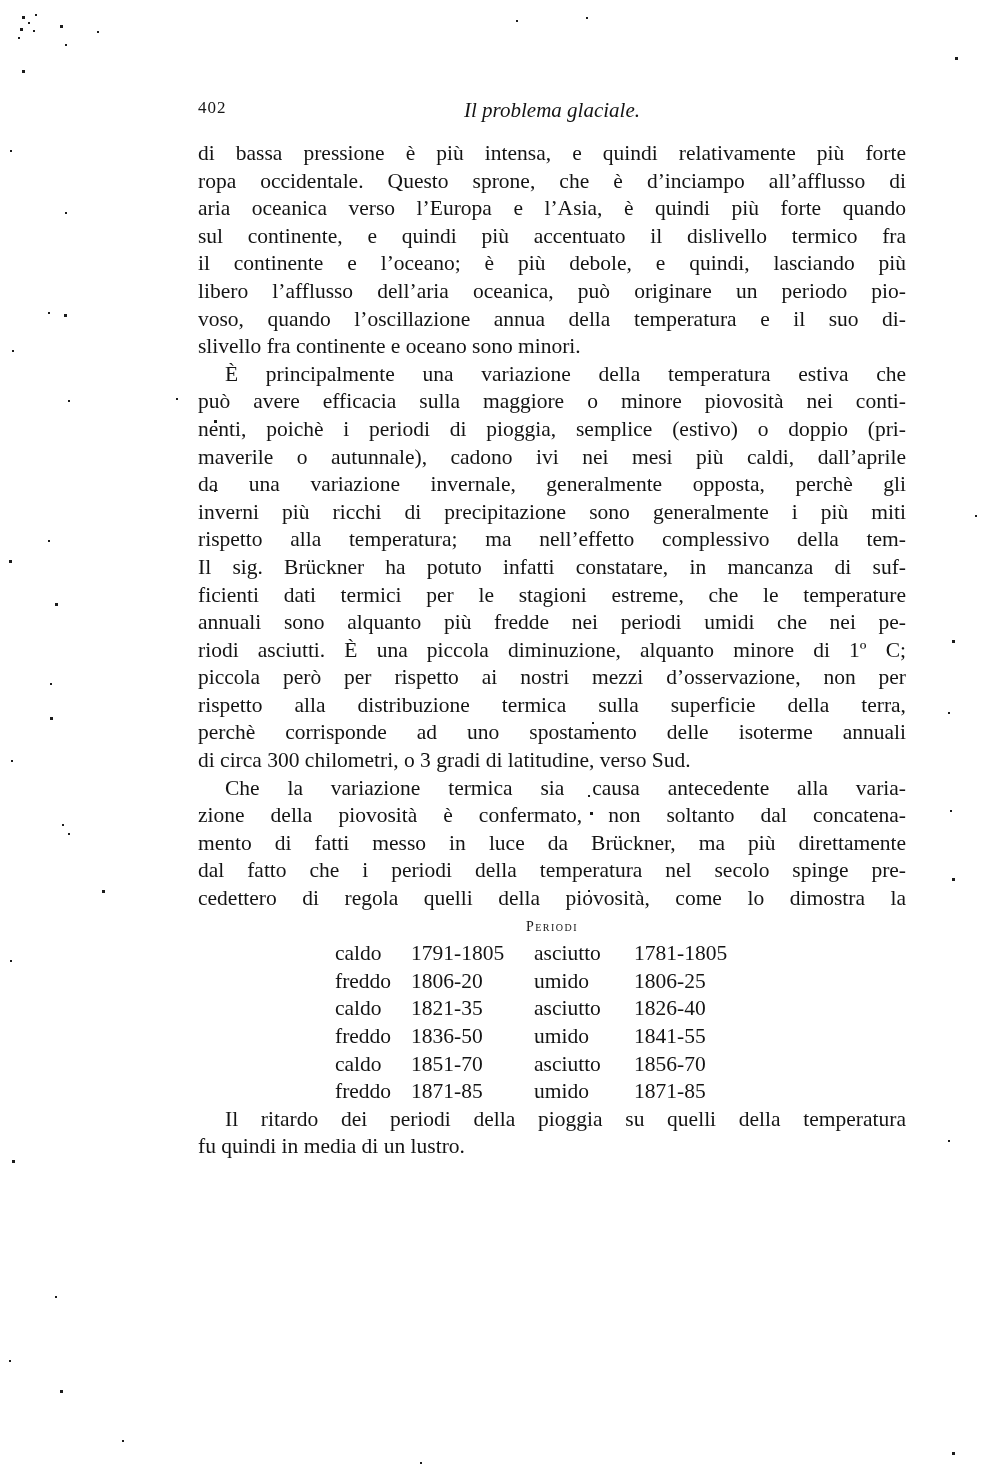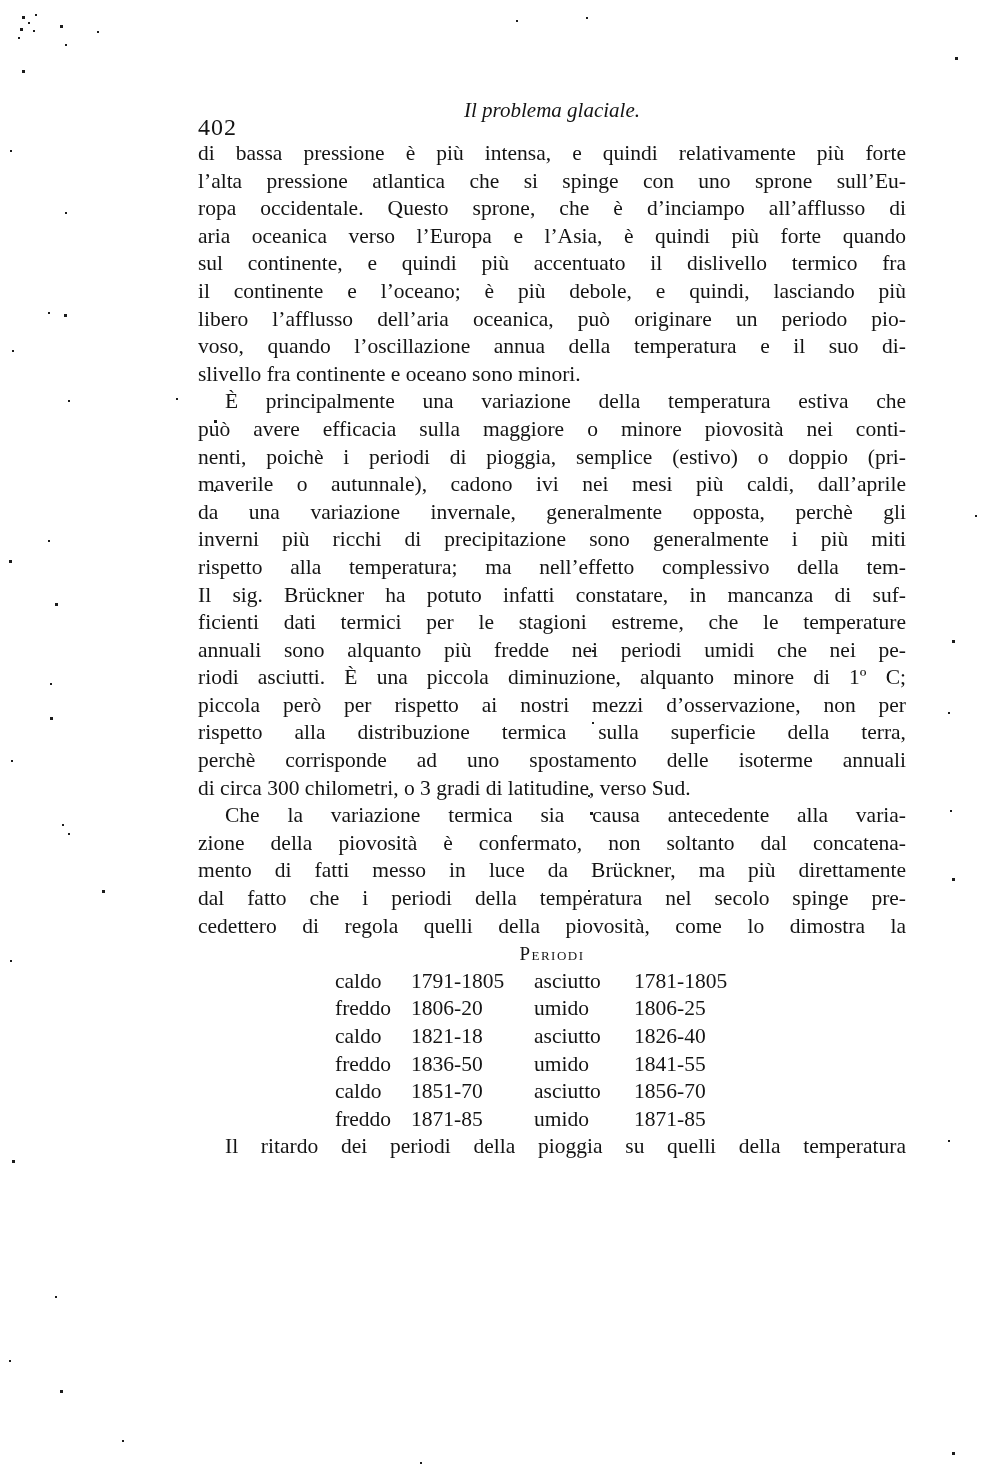--- a/index.html
+++ b/index.html
@@ -20,22 +20,22 @@
   #header {
     position: absolute;
     left: 198px;
     top: 98px;
     width: 708px;
     height: 30px;
   }
   #page-number {
     position: absolute;
     left: 0;
-    top: 16px;
-    font-size: 24px;
+    top: 0;
+    font-size: 17px;
     letter-spacing: 1px;
   }
   #running-title {
     position: absolute;
     left: 0;
     top: 0;
     width: 100%;
     text-align: center;
     font-style: italic;
     font-size: 21px;
@@ -64,21 +64,21 @@
   }
   
   #periods-table {
     margin: 0;
   }
   #table-title {
     text-align: center;
     font-variant: small-caps;
     letter-spacing: 1.5px;
     height: 27.6px;
-    font-size: 19px;
+    font-size: 14px;
   }
   #table-rows {
     margin-left: 137px;
     display: grid;
     grid-template-columns: 76px 123px 100px 112px;
   }
   .trow {
     display: contents;
   }
   .tcell {
@@ -98,21 +98,20 @@
 
   <div id="header">
     <span id="page-number">402</span>
     <span id="running-title">Il problema glaciale.</span>
   </div>
 
   <div id="text-body">
     <div id="before-table">
         <div>
           <div class="line">di bassa pressione è più intensa, e quindi relativamente più forte</div>
-          <div class="line">l’alta pressione atlantica che si spinge con uno sprone sull’Eu-</div>
           <div class="line">ropa occidentale. Questo sprone, che è d’inciampo all’afflusso di</div>
           <div class="line">aria oceanica verso l’Europa e l’Asia, è quindi più forte quando</div>
           <div class="line">sul continente, e quindi più accentuato il dislivello termico fra</div>
           <div class="line">il continente e l’oceano; è più debole, e quindi, lasciando più</div>
           <div class="line">libero l’afflusso dell’aria oceanica, può originare un periodo pio-</div>
           <div class="line">voso, quando l’oscillazione annua della temperatura e il suo di-</div>
           <div class="line last">slivello fra continente e oceano sono minori.</div>
         </div>
         <div>
           <div class="line indent">È principalmente una variazione della temperatura estiva che</div>
@@ -138,30 +137,31 @@
           <div class="line">dal fatto che i periodi della temperatura nel secolo spinge pre-</div>
           <div class="line">cedettero di regola quelli della piovosità, come lo dimostra la</div>
         </div>
       </div>
 
     <div id="periods-table">
       <div id="table-title">Periodi</div>
       <div id="table-rows">
           <div class="trow"><div class="tcell">caldo</div><div class="tcell">1791-1805</div><div class="tcell">asciutto</div><div class="tcell">1781-1805</div></div>
           <div class="trow"><div class="tcell">freddo</div><div class="tcell">1806-20</div><div class="tcell">umido</div><div class="tcell">1806-25</div></div>
-          <div class="trow"><div class="tcell">caldo</div><div class="tcell">1821-18</div><div class="tcell">asciutto</div><div class="tcell">1826-40</div></div>
+          <div class="trow"><div class="tcell">caldo</div><div class="tcell">1821-35</div><div class="tcell">asciutto</div><div class="tcell">1826-40</div></div>
           <div class="trow"><div class="tcell">freddo</div><div class="tcell">1836-50</div><div class="tcell">umido</div><div class="tcell">1841-55</div></div>
           <div class="trow"><div class="tcell">caldo</div><div class="tcell">1851-70</div><div class="tcell">asciutto</div><div class="tcell">1856-70</div></div>
           <div class="trow"><div class="tcell">freddo</div><div class="tcell">1871-85</div><div class="tcell">umido</div><div class="tcell">1871-85</div></div>
         </div>
     </div>
 
     <div id="after-table">
         <div>
           <div class="line indent">Il ritardo dei periodi della pioggia su quelli della temperatura</div>
+          <div class="line last">fu quindi in media di un lustro.</div>
         </div>
       </div>
   </div>
 
   <div id="noise-layer">
       <div class="speck" style="left: 22px; top: 16px; width: 3px; height: 3px;"></div>
       <div class="speck" style="left: 28px; top: 22px; width: 2px; height: 2px;"></div>
       <div class="speck" style="left: 35px; top: 14px; width: 2px; height: 2px;"></div>
       <div class="speck" style="left: 20px; top: 28px; width: 3px; height: 3px;"></div>
       <div class="speck" style="left: 33px; top: 30px; width: 2px; height: 2px;"></div>

